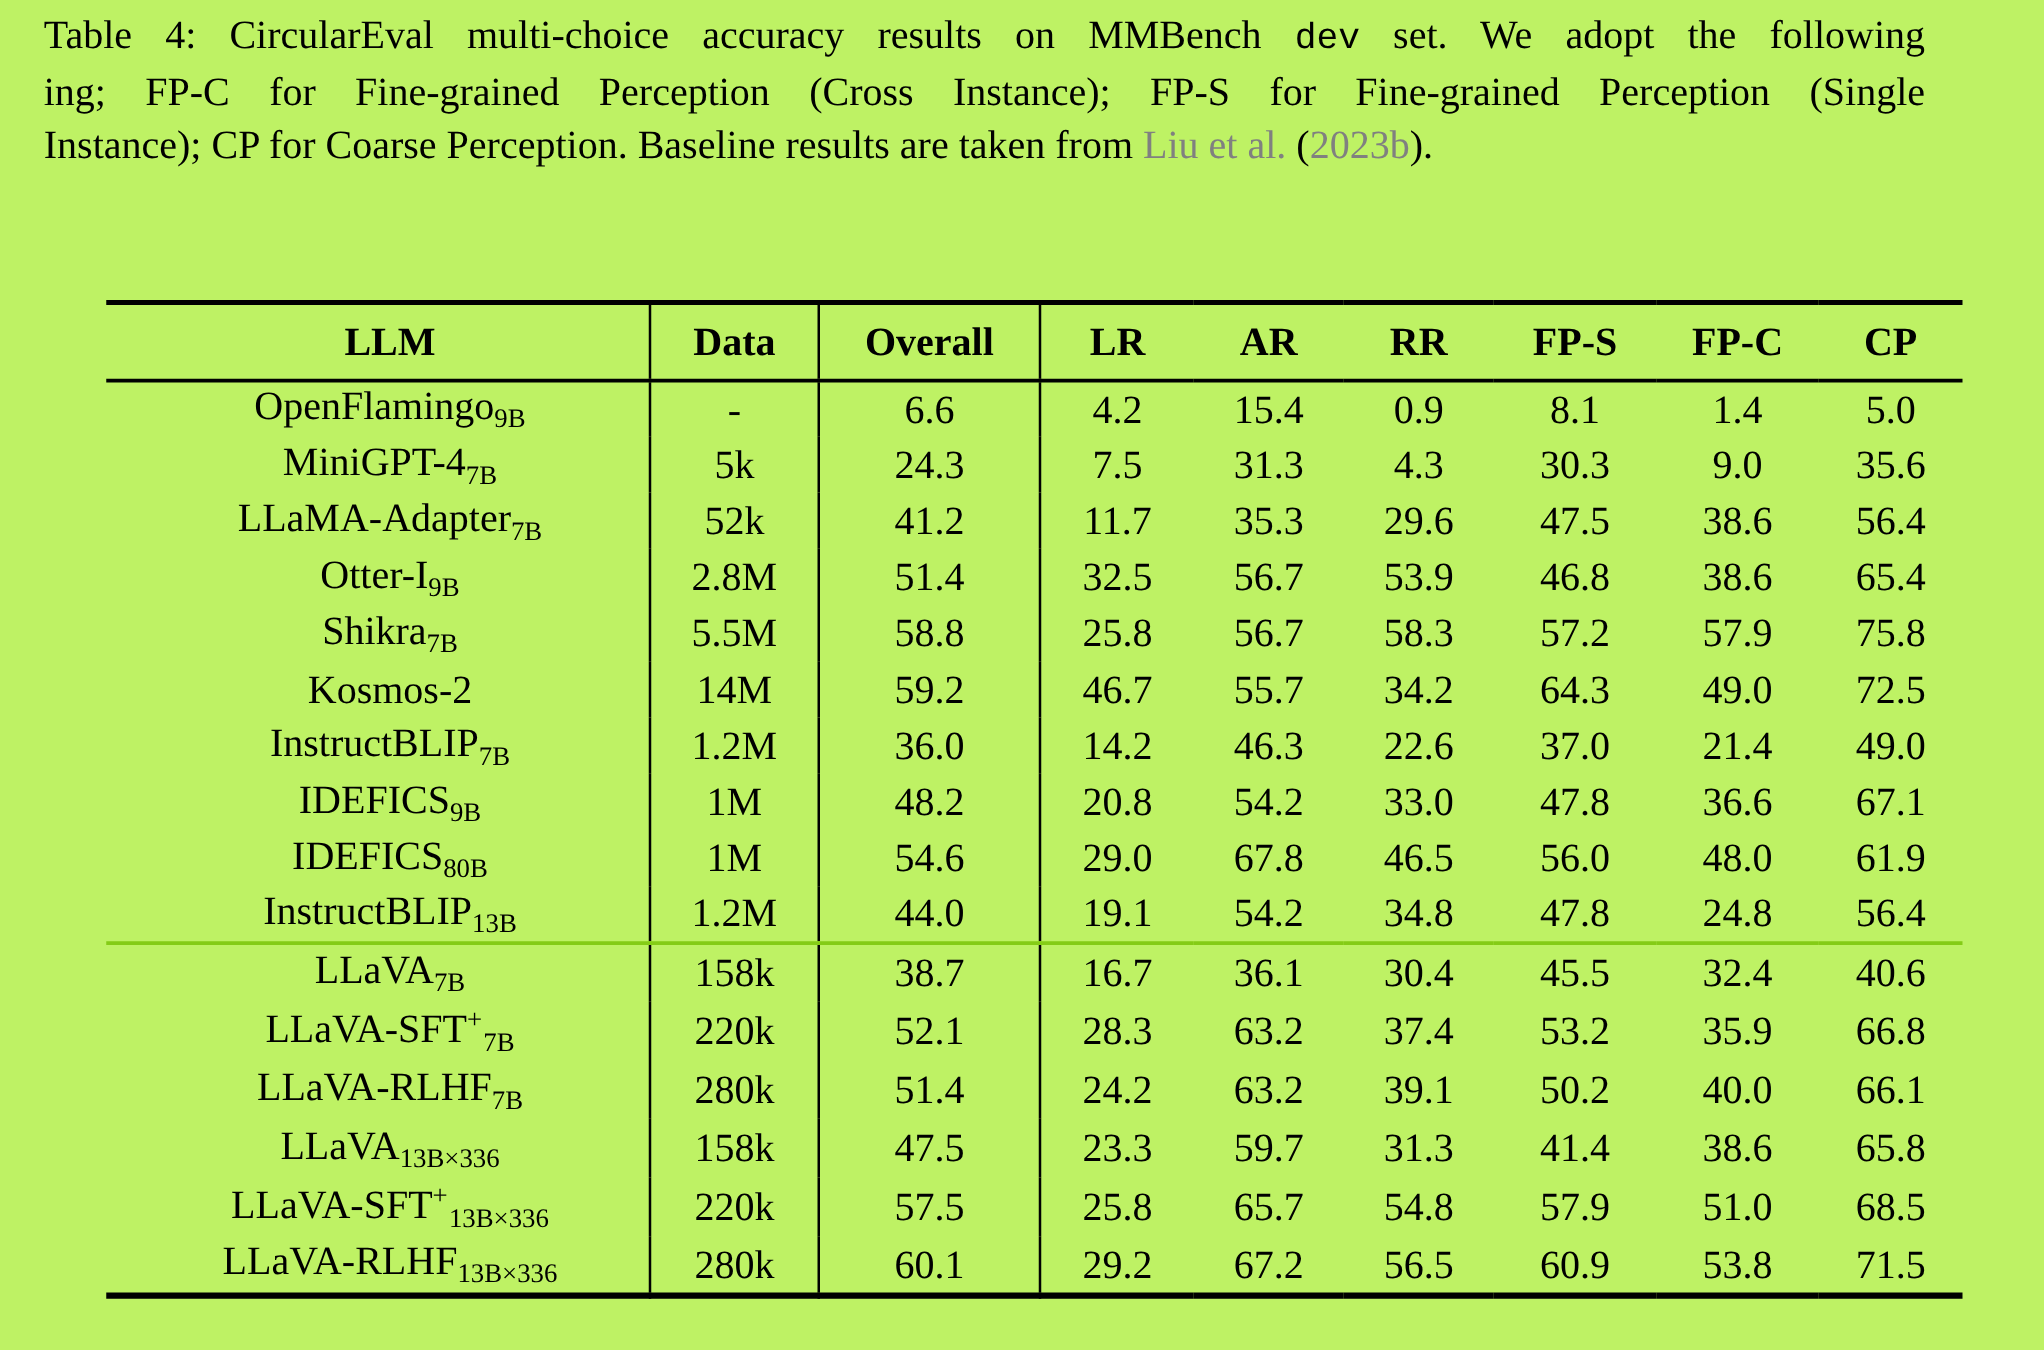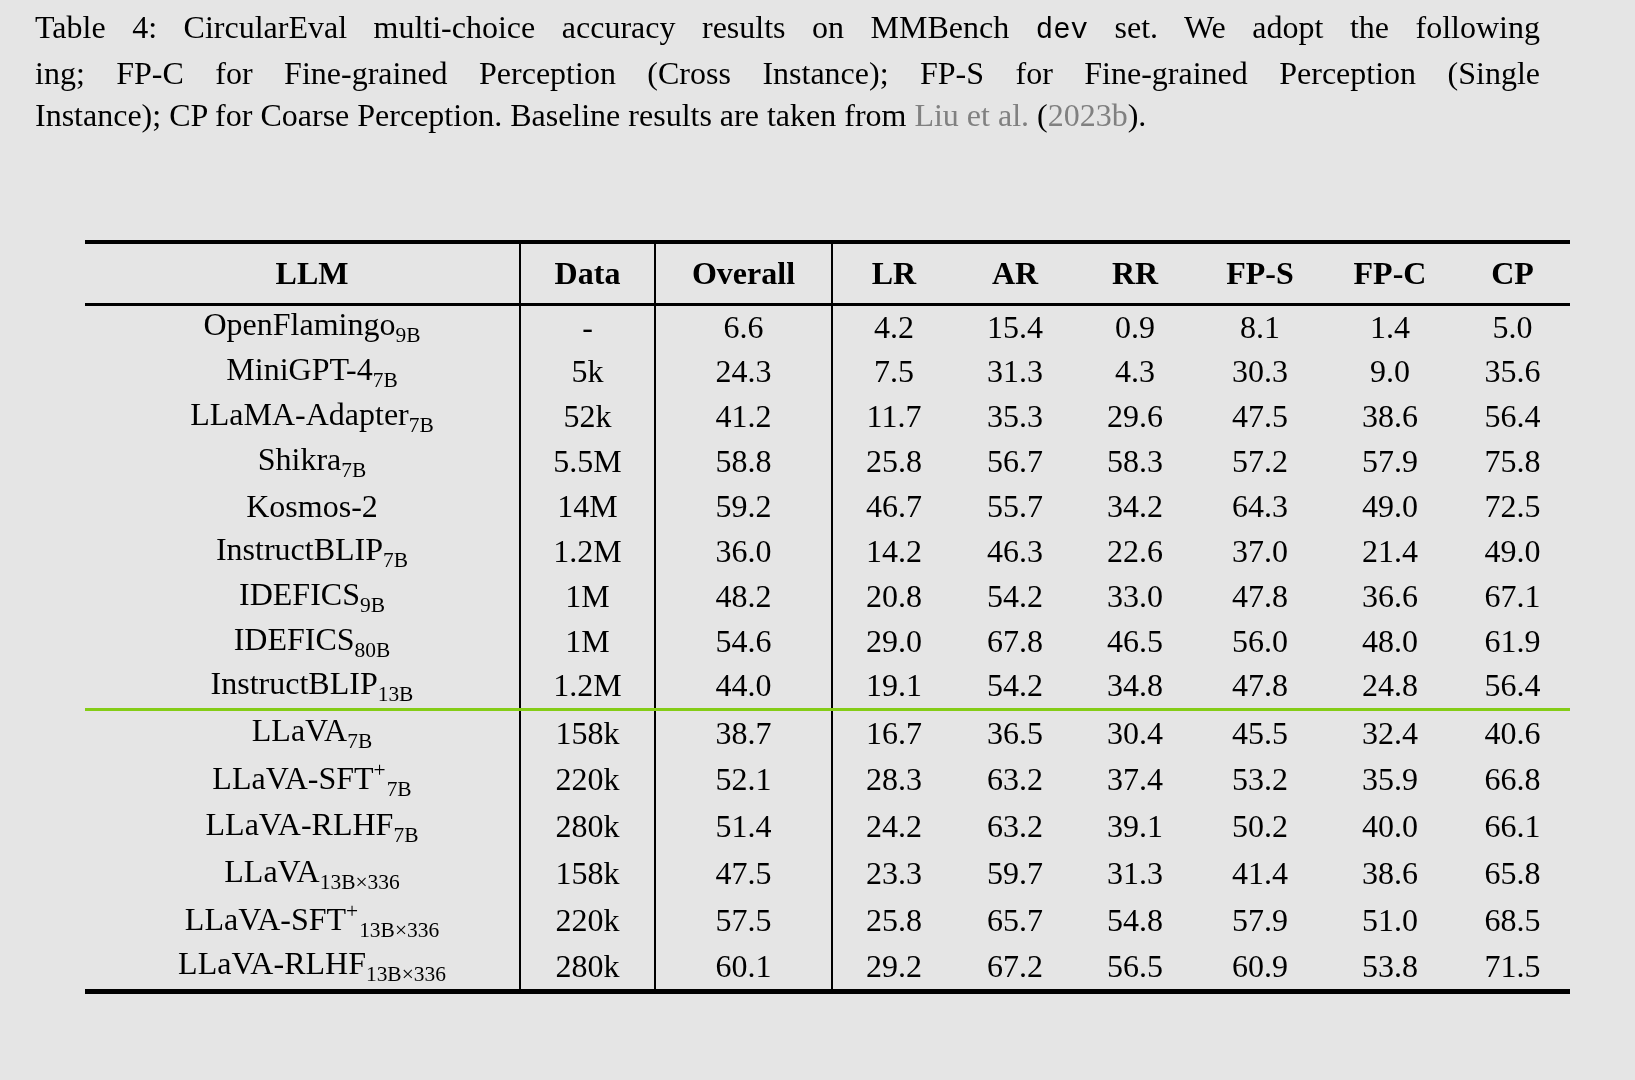--- a/index.html
+++ b/index.html
@@ -1,16 +1,16 @@
 <!DOCTYPE html>
 <html><head>
 <meta charset="utf-8">
 <style>
   html,body{margin:0;padding:0;background:#ffffff;}
-  .page{position:relative;width:1635px;height:1080px;background:#e5e5e5;overflow:hidden;
+  .page{position:relative;width:1635px;height:1080px;background:#bef264;overflow:hidden;
         font-family:"Liberation Serif",serif;color:#000;}
   
   .caption{position:absolute;left:35px;top:6px;width:1505px;
            font-size:32px;line-height:42px;}
   .cap-line{white-space:normal;}
   .cap-line.just{text-align:justify;text-align-last:justify;}
   .mono{font-family:"Liberation Mono",monospace;font-size:29px;}
   .cite{color:#808080;}
   
   .results{position:absolute;left:85px;top:240px;width:1485px;
@@ -94,20 +94,31 @@
           <td class="c-data">52k</td>
           <td class="c-overall">41.2</td>
           <td class="c-num">11.7</td>
           <td class="c-num">35.3</td>
           <td class="c-num">29.6</td>
           <td class="c-num">47.5</td>
           <td class="c-num">38.6</td>
           <td class="c-num">56.4</td>
         </tr>
         <tr>
+          <td class="c-llm"><span>Otter-I</span><span class="sb">9B</span></td>
+          <td class="c-data">2.8M</td>
+          <td class="c-overall">51.4</td>
+          <td class="c-num">32.5</td>
+          <td class="c-num">56.7</td>
+          <td class="c-num">53.9</td>
+          <td class="c-num">46.8</td>
+          <td class="c-num">38.6</td>
+          <td class="c-num">65.4</td>
+        </tr>
+        <tr>
           <td class="c-llm"><span>Shikra</span><span class="sb">7B</span></td>
           <td class="c-data">5.5M</td>
           <td class="c-overall">58.8</td>
           <td class="c-num">25.8</td>
           <td class="c-num">56.7</td>
           <td class="c-num b">58.3</td>
           <td class="c-num">57.2</td>
           <td class="c-num b">57.9</td>
           <td class="c-num b">75.8</td>
         </tr>
@@ -166,21 +177,21 @@
           <td class="c-num">24.8</td>
           <td class="c-num">56.4</td>
         </tr>
       </tbody>
     <tbody class="g2">
         <tr>
           <td class="c-llm"><span>LLaVA</span><span class="sb">7B</span></td>
           <td class="c-data">158k</td>
           <td class="c-overall">38.7</td>
           <td class="c-num">16.7</td>
-          <td class="c-num">36.5</td>
+          <td class="c-num">36.1</td>
           <td class="c-num">30.4</td>
           <td class="c-num">45.5</td>
           <td class="c-num">32.4</td>
           <td class="c-num">40.6</td>
         </tr>
         <tr>
           <td class="c-llm b"><span>LLaVA-SFT</span><span class="sp">+</span><span class="sb">7B</span></td>
           <td class="c-data">220k</td>
           <td class="c-overall">52.1</td>
           <td class="c-num">28.3</td>

